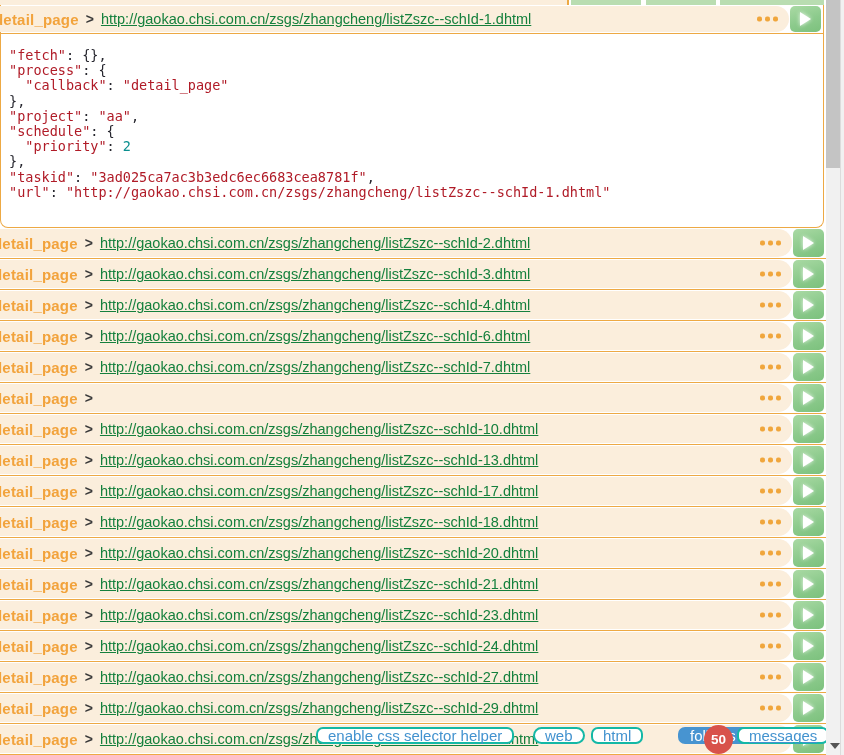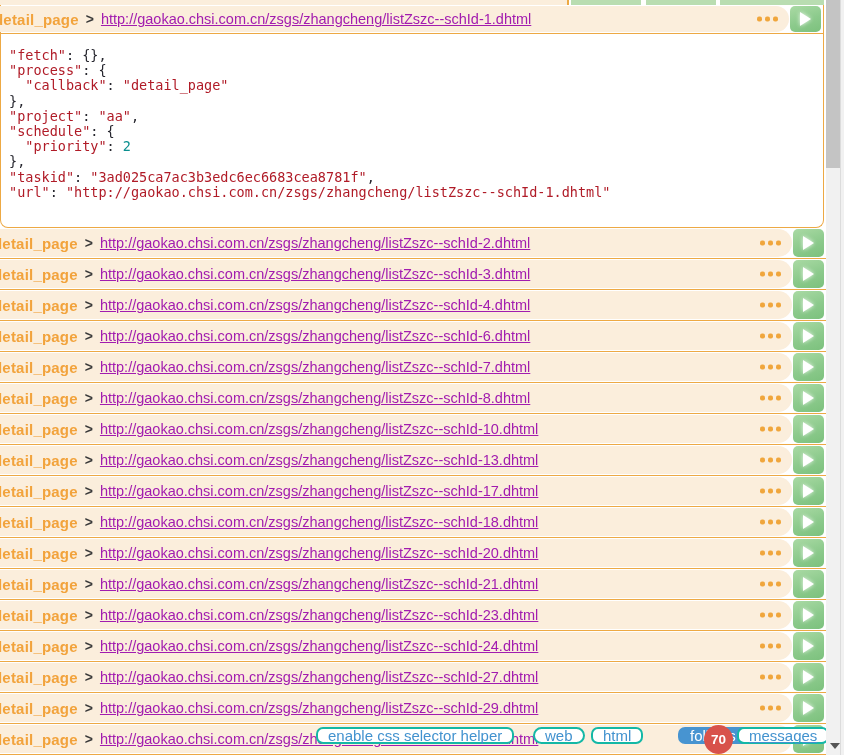--- a/index.html
+++ b/index.html
@@ -13,21 +13,21 @@
   .strip-green{position:absolute;top:0;height:5px;background:#b9ddb1;}
   .sg1{left:571px;width:70px;} .sg2{left:646px;width:70px;} .sg3{left:720px;width:104px;}
 
   
   .trow{position:relative;height:30px;border-bottom:1px solid #eda944;background:#fff;}
   .pill{position:absolute;left:-10px;top:1px;bottom:1px;right:34px;background:#fbeedc;
         border-radius:0 15px 15px 0;display:flex;align-items:center;
         padding:0 30px 0 3px;overflow:hidden;white-space:nowrap;cursor:pointer;}
   .cb{color:#f2a33c;font-weight:600;font-size:15px;letter-spacing:.2px;}
   .sep{color:#3a3a3a;margin:0 7px;font-weight:700;font-size:14px;}
-  .url{color:#a21caf;text-decoration:underline;font-size:14.5px;cursor:pointer;}
+  .url{color:#15803d;text-decoration:underline;font-size:14.5px;cursor:pointer;}
   .dots{position:absolute;right:43px;top:50%;transform:translateY(-50%);
         display:flex;gap:3px;cursor:pointer;padding:4px 2px;}
   .dots i{display:block;width:5px;height:5px;border-radius:2px;background:#f0a63c;}
   .runbtn{position:absolute;right:2px;top:1px;bottom:1px;width:31px;cursor:pointer;
         background:linear-gradient(160deg,#aadaa4 0%,#8cca8c 55%,#7cc17d 100%);
         border-radius:5px;display:flex;align-items:center;justify-content:center;}
   .tri{width:0;height:0;border-left:11px solid #fff;border-top:7px solid transparent;
         border-bottom:7px solid transparent;filter:drop-shadow(0 0 2px rgba(255,255,255,.85));}
 
   
@@ -189,21 +189,20 @@
         </span>
     </div>
 
     <div class="trow">
       <div class="runbtn">
         <span class="tri"></span>
       </div>
       <div class="pill">
         <span class="cb">detail_page</span>
         <span class="sep">&gt;</span>
-        <a class="url">http://gaokao.chsi.com.cn/zsgs/zhangcheng/listZszc--schId-8.dhtml</a>
       </div>
       <span class="dots">
           <i></i>
           <i></i>
           <i></i>
         </span>
     </div>
 
     <div class="trow">
       <div class="runbtn">
@@ -381,21 +380,21 @@
         </span>
     </div>
   </div>
 
   <div class="bottom-bar">
     <button class="bbtn" id="btn-css">enable css selector helper</button>
     <button class="bbtn" id="btn-web">web</button>
     <button class="bbtn" id="btn-html">html</button>
     <button class="bbtn solid" id="btn-follows">
       <span>follows</span>
-      <span class="badge">70</span>
+      <span class="badge">50</span>
     </button>
     <button class="bbtn" id="btn-messages">messages</button>
   </div>
 
   <div class="sb">
     <div class="sb-thumb"></div>
     <div class="sb-down">
       <b></b>
     </div>
   </div>

